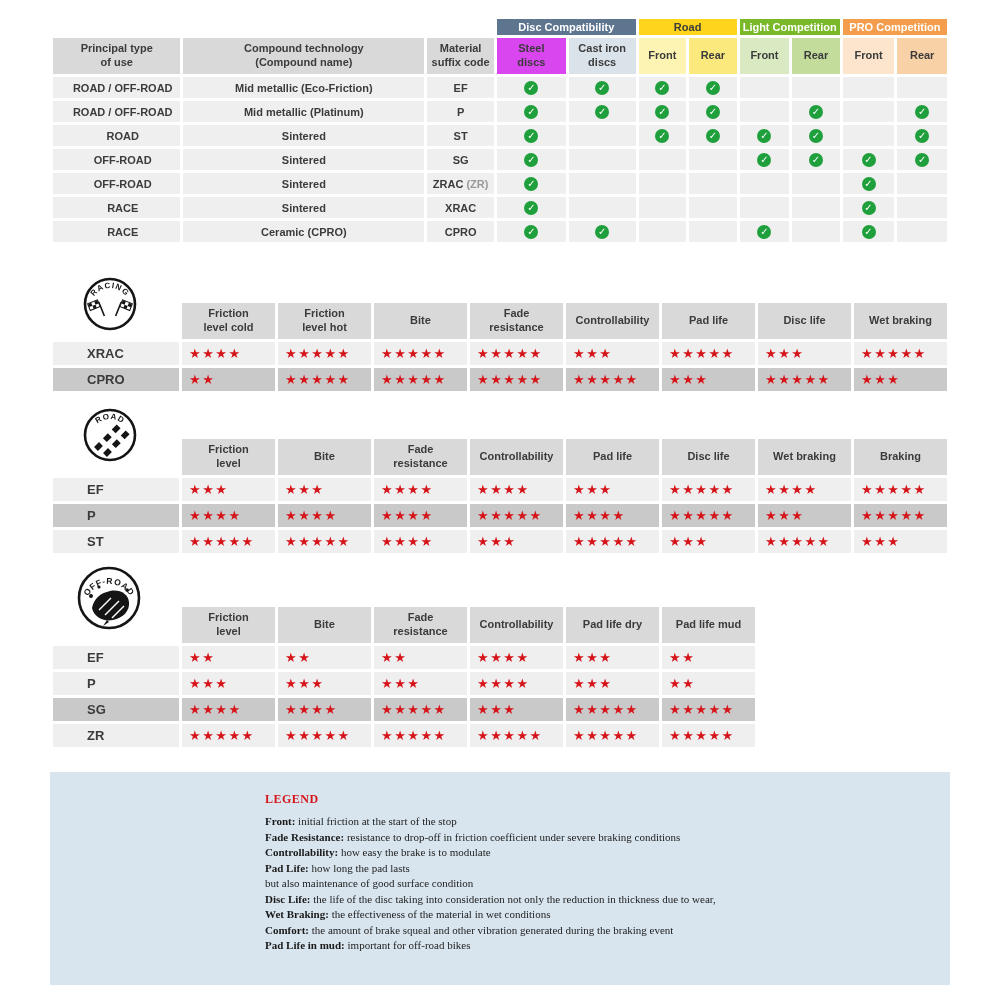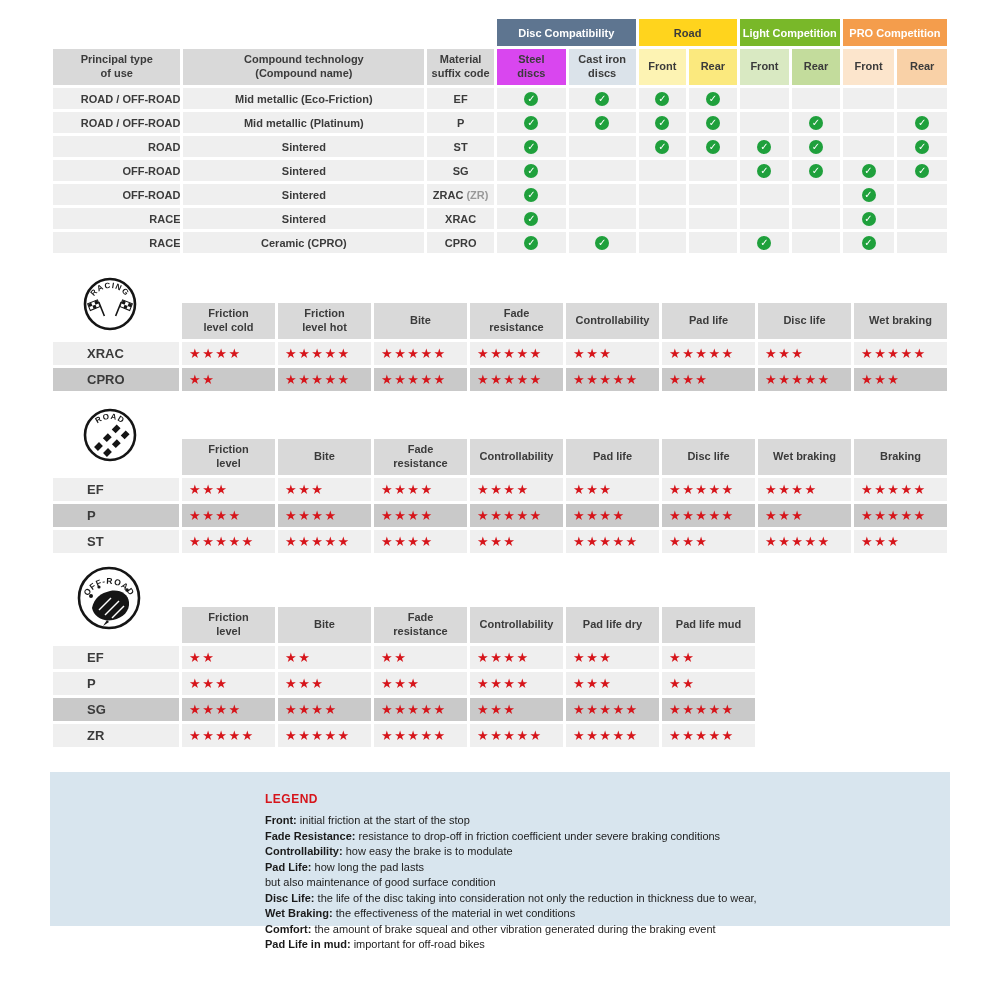--- a/index.html
+++ b/index.html
@@ -2,39 +2,39 @@
 <html style="--row_light: #efefef; --row_dark: #c9c9c9; --header_gray: #d9d9d9; --check_green: #1fa03c; --star_red: #d6151b; --legend_bg: #d8e5ee; --text_dark: #3b3b3b;"><head>
 <meta charset="utf-8">
 <style>
   html,body{margin:0;padding:0;background:#fff;}
   .page{position:relative;width:1000px;height:1000px;background:#fff;
         font-family:"Liberation Sans","DejaVu Sans",sans-serif;color:var(--text_dark,#3b3b3b);overflow:hidden;}
   .abs{position:absolute;}
   table{border-collapse:separate;border-spacing:3px;table-layout:fixed;}
   th,td{padding:0;overflow:hidden;}
   .blank{background:transparent;}
-  .ghead{height:27px;font-size:11px;font-weight:bold;text-align:center;vertical-align:middle;}
+  .ghead{height:16px;font-size:11px;font-weight:bold;text-align:center;vertical-align:middle;}
   .hcell{background:var(--header_gray,#d9d9d9);height:36px;font-size:11px;font-weight:bold;
          text-align:center;vertical-align:middle;}
   .pre{white-space:pre-line;line-height:1.25;}
   .compat{width:900px;}
   .compat td{background:var(--row_light,#efefef);height:21px;font-size:11px;font-weight:bold;vertical-align:middle;}
-  .use{text-align:right;padding-left:12px;}
+  .use{text-align:center;padding-left:12px;}
   .tech,.code,.cc{text-align:center;}
   .note{color:#999;font-weight:bold;}
   .chk{display:inline-flex;width:14px;height:14px;border-radius:50%;background:var(--check_green,#1fa03c);
        color:#fff;font-size:10px;align-items:center;justify-content:center;font-weight:bold;
        font-family:"DejaVu Sans",sans-serif;}
   .perf td{height:23px;vertical-align:middle;}
   .rl{font-size:13px;font-weight:bold;padding-left:34px;}
   .stars{font-family:"DejaVu Sans",sans-serif;color:var(--star_red,#d6151b);font-size:13px;
          letter-spacing:1.5px;padding-left:7px;white-space:nowrap;}
   .light{background:var(--row_light,#efefef);}
   .dark{background:var(--row_dark,#c9c9c9);}
-  .legend{width:900px;height:154px;background:var(--legend_bg,#d8e5ee);}
+  .legend{width:900px;height:213px;background:var(--legend_bg,#d8e5ee);font-family:Liberation Serif, serif;}
   .legend-inner{padding:20px 30px 0 215px;}
   .legend-title{color:var(--star_red,#d6151b);font-weight:bold;font-size:12px;letter-spacing:.5px;margin-bottom:7px;}
   .lline{font-size:11px;line-height:15.5px;color:#222;}
   .lterm{font-weight:bold;color:#1a1a1a;}
   svg text{font-family:"Liberation Sans","DejaVu Sans",sans-serif;}
 </style>
 </head>
 <body>
 
 <div class="page">

